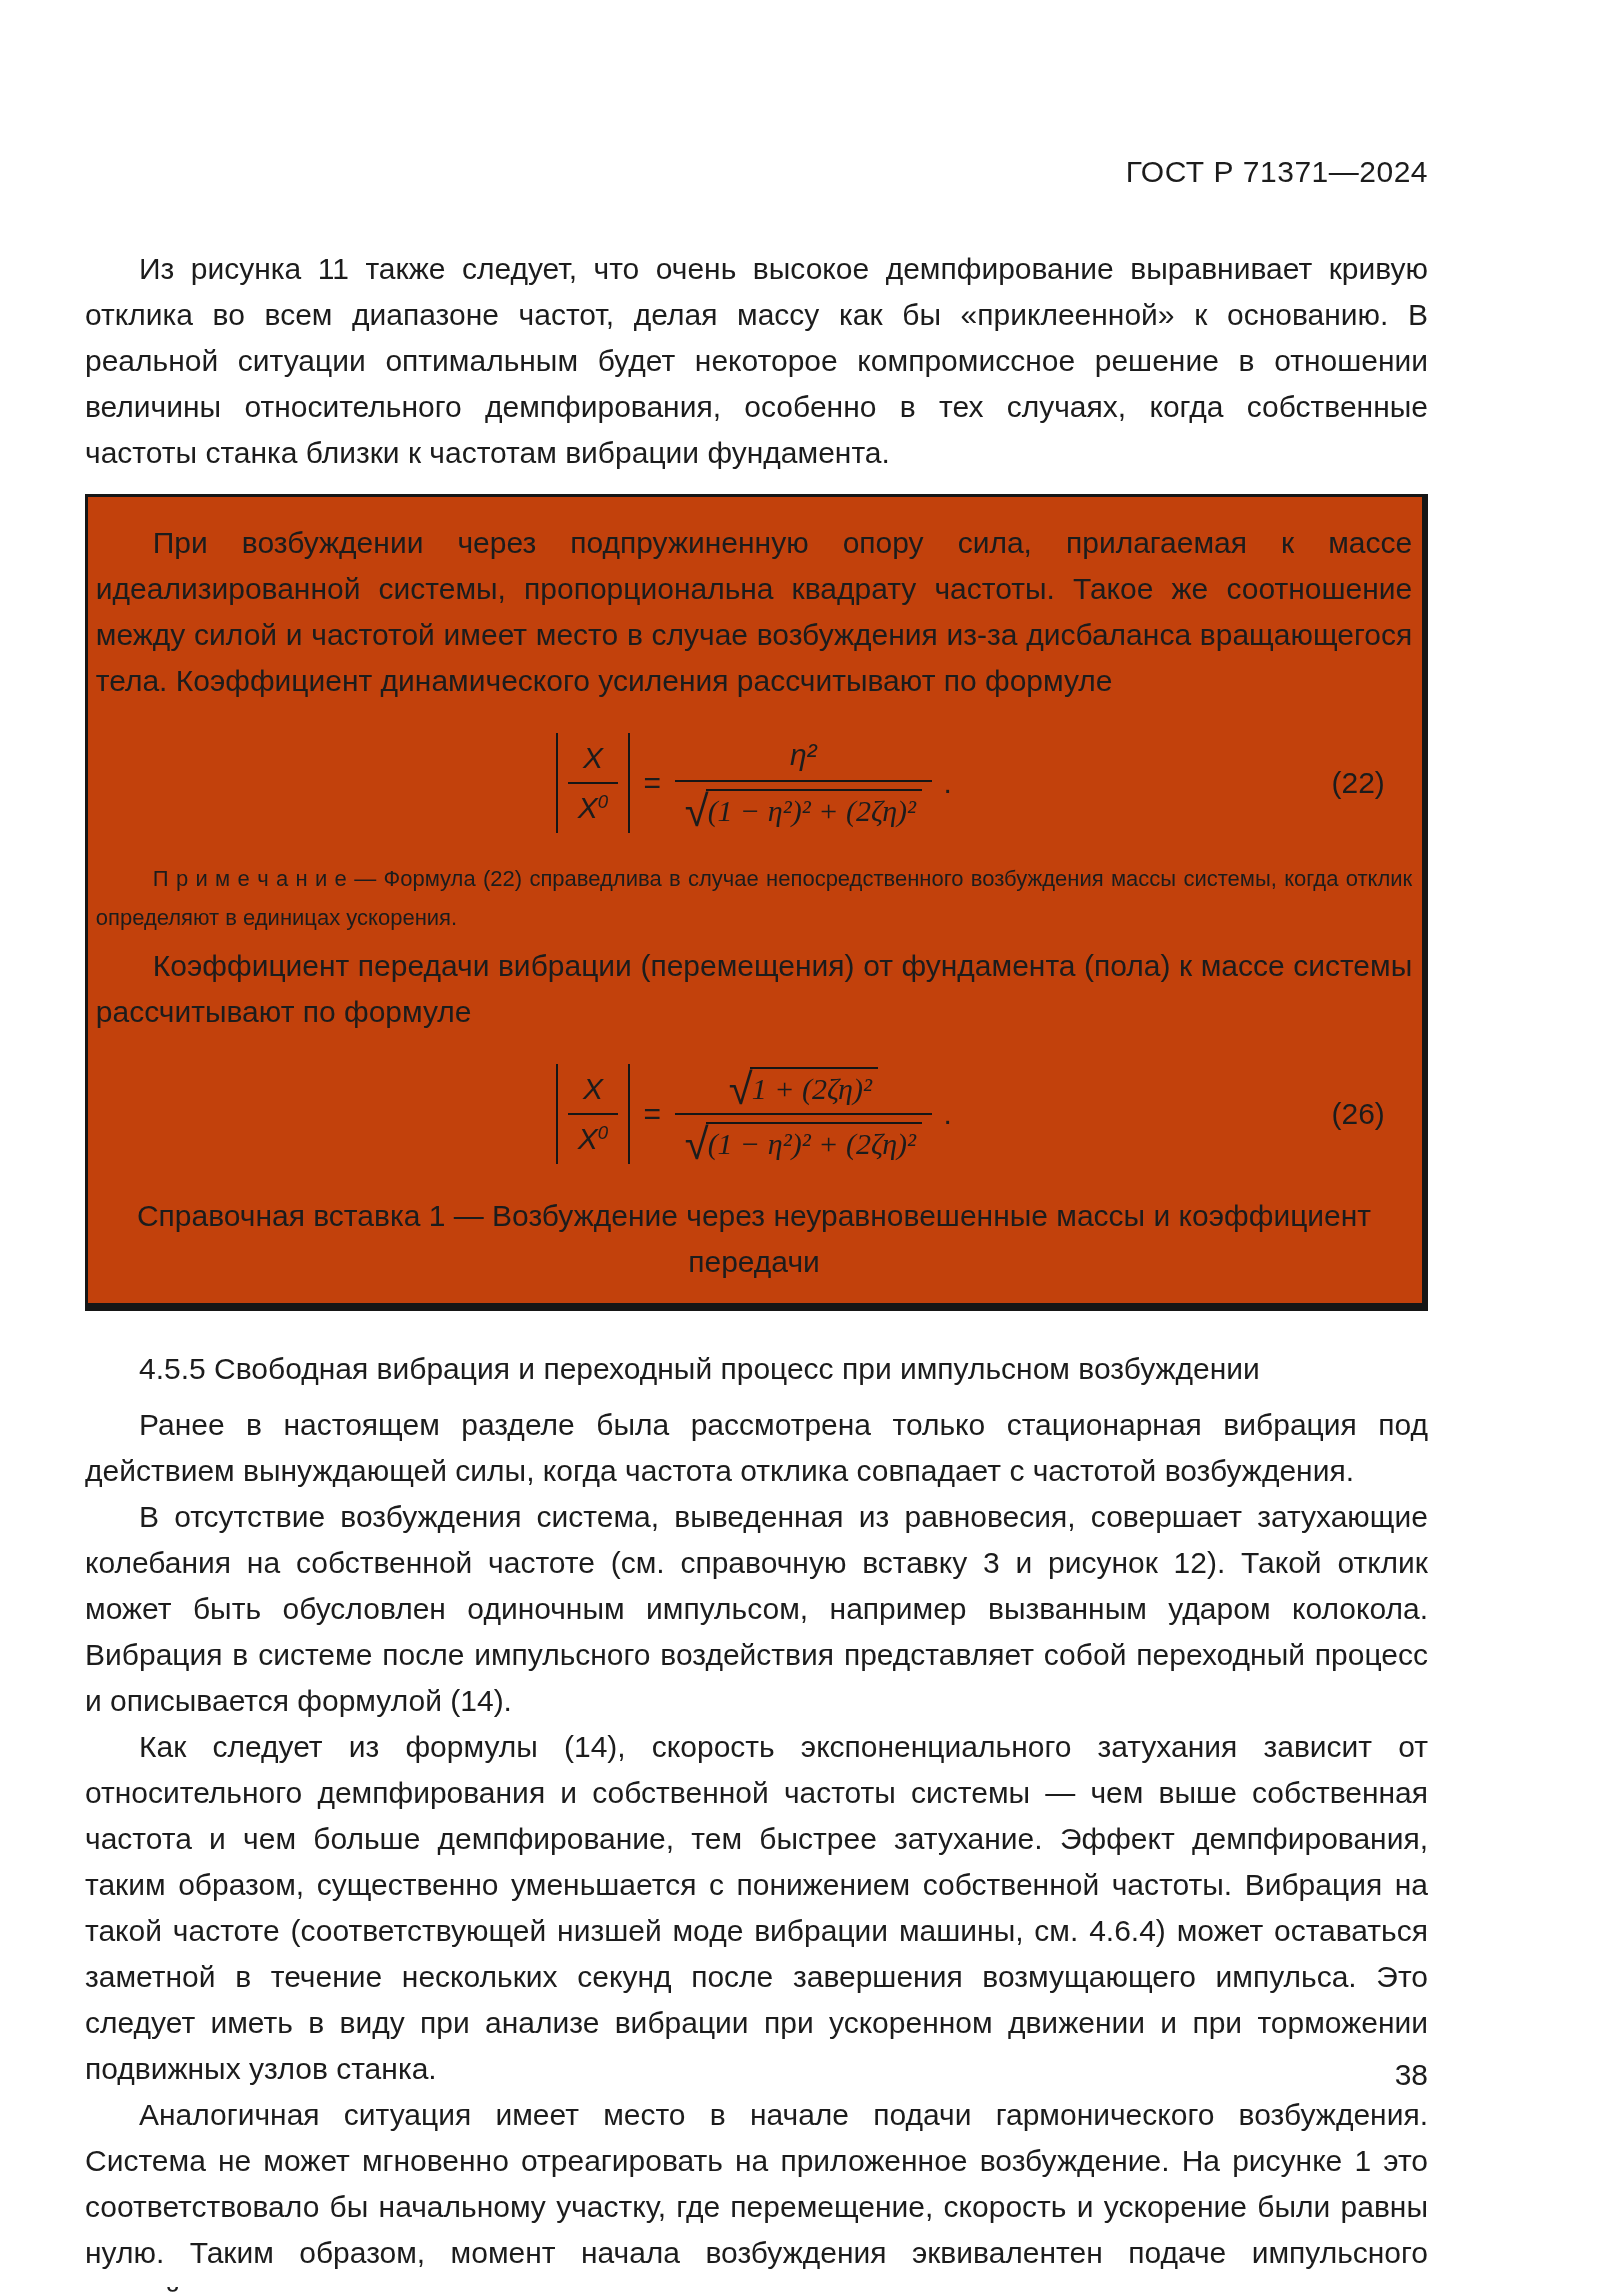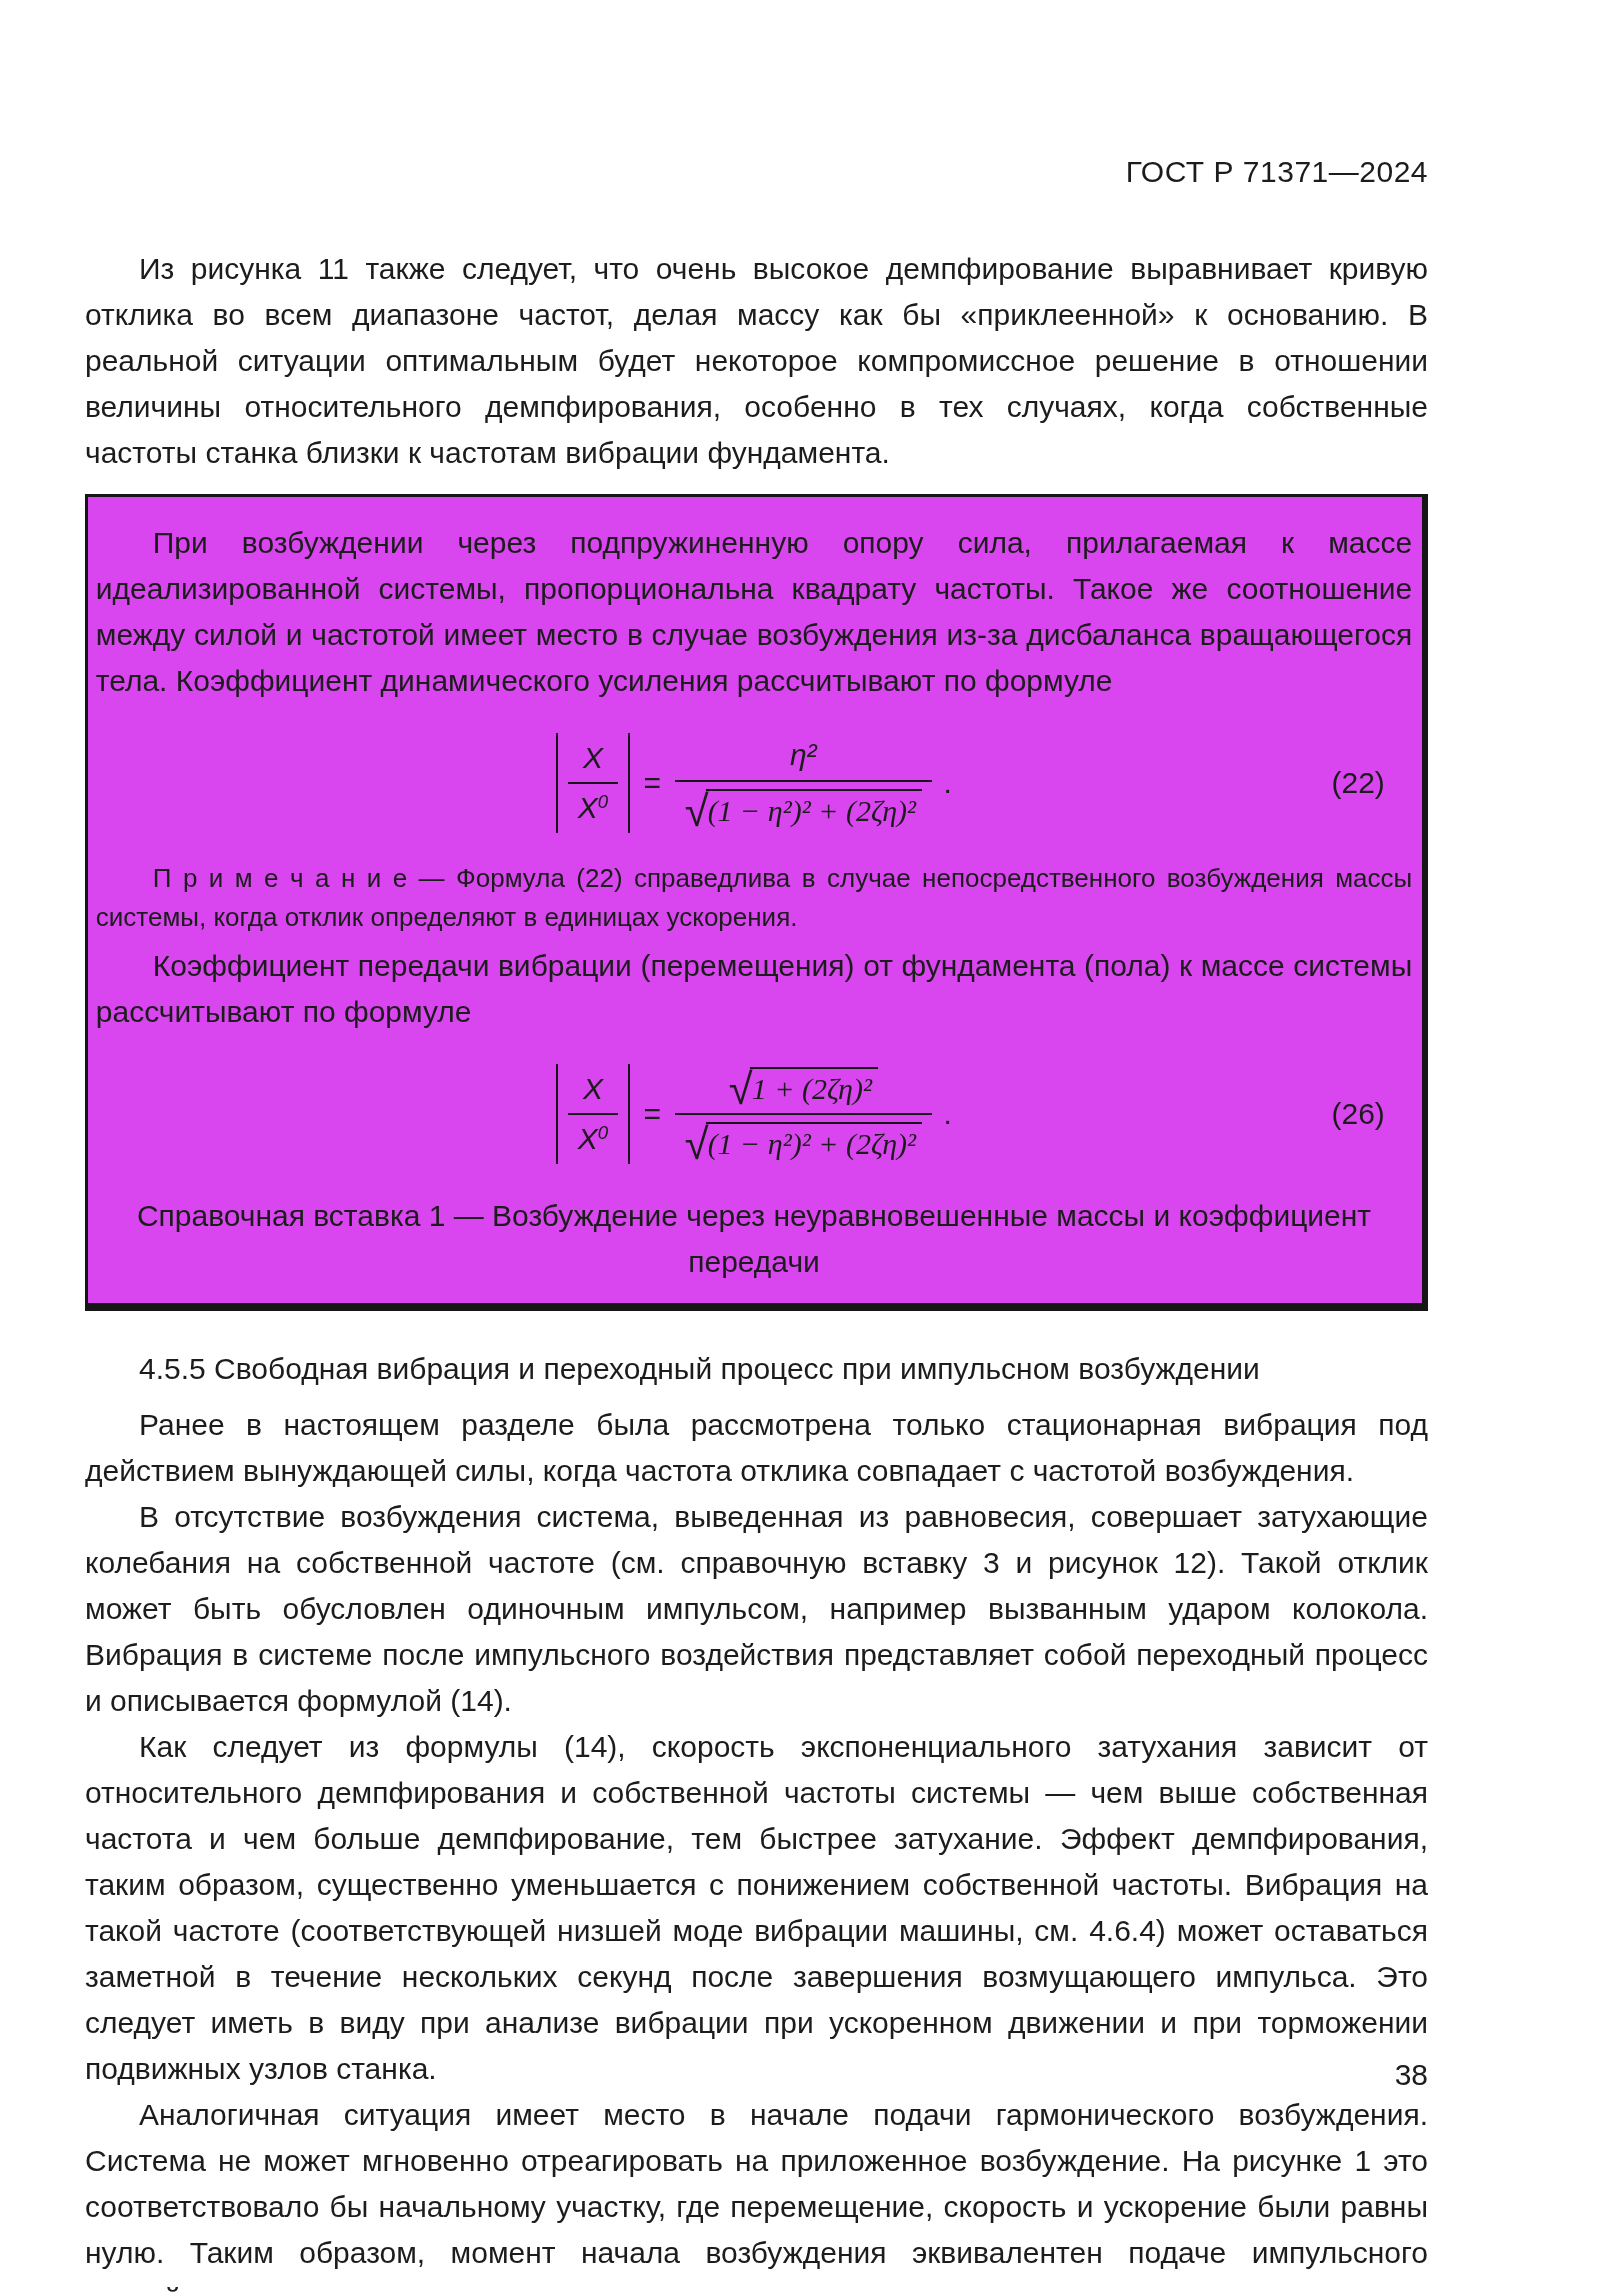--- a/index.html
+++ b/index.html
@@ -18,30 +18,30 @@
   }
 
   .para {
     text-align:justify; text-indent:54px; margin:0;
   }
   .intro { margin-top:51px; }
 
   
   .info-box {
     margin-top:17.6px;
-    background:#d946ef;
+    background:#c2410c;
     border:3.9px solid #161616;
     border-right-width:6.9px;
     border-bottom-width:8.8px;
     padding:23.5px 9.8px 13.7px 7.8px;
   }
   .info-box .para { text-indent:57px; }
 
   .note {
-    font-size:26px; line-height:39px;
+    font-size:22px; line-height:39px;
     text-align:justify; text-indent:57px;
     margin:19.6px 0 5.9px 0;
   }
 
   .box-caption {
     text-align:center; margin-top:29px; margin-bottom:3.9px;
   }
 
   
   .formula-row { position:relative; margin:29px 0 25.5px 0; }

